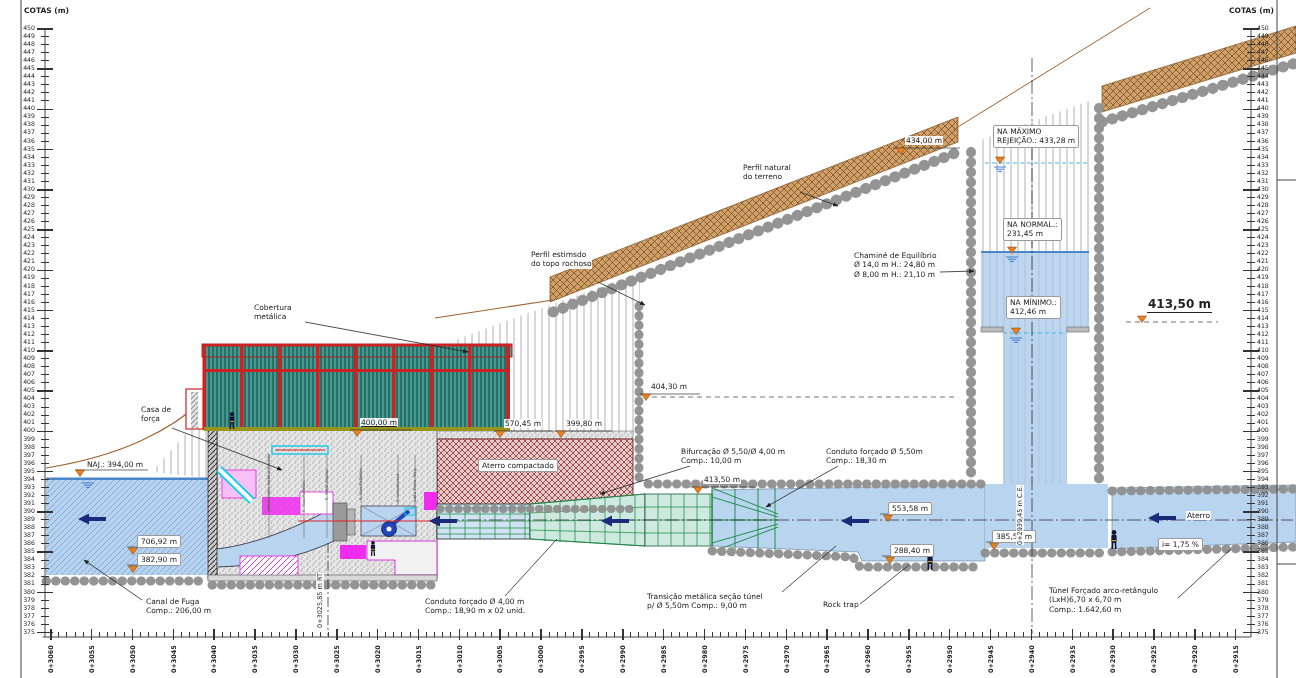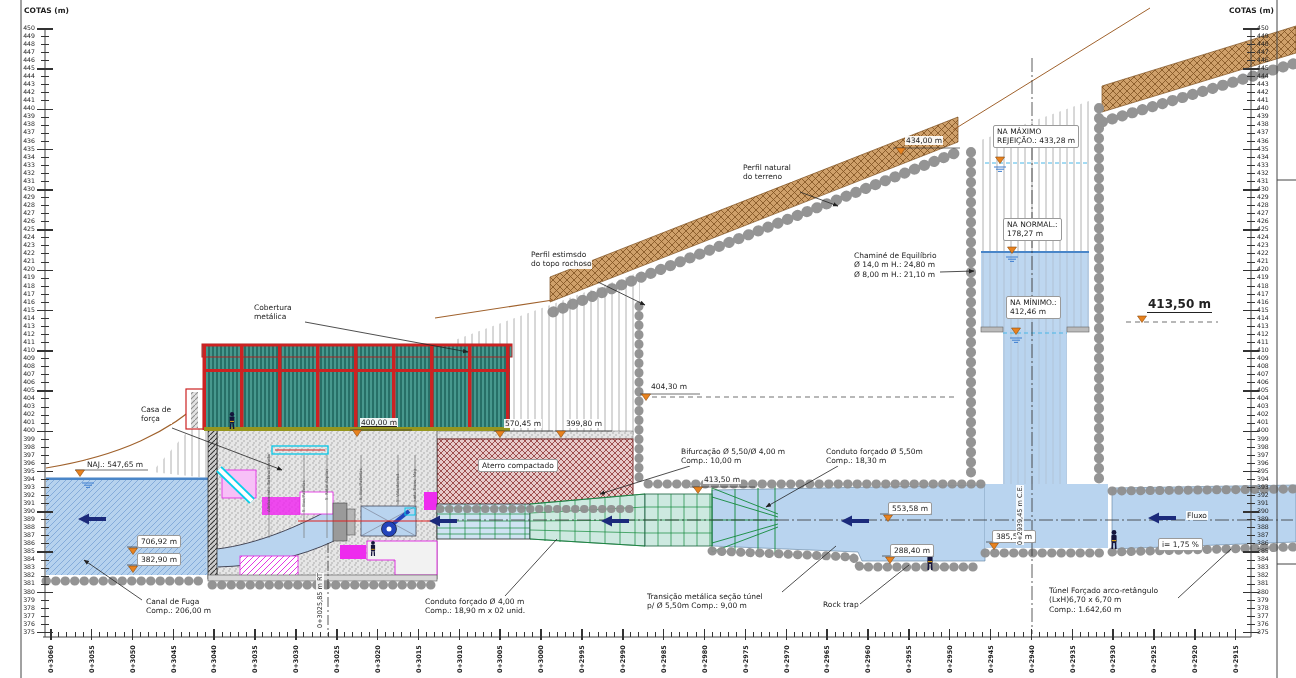--- a/index.html
+++ b/index.html
@@ -339,52 +339,52 @@
   </g>
 </svg>
 
   <div class="axis-title" style="left:24px;top:6px">COTAS (m)</div>
   <div class="axis-title" style="left:1229px;top:6px">COTAS (m)</div>
 
   <div class="lbl" style="left:253px;top:303px">Cobertura
 metálica</div>
   <div class="lbl" style="left:140px;top:405px">Casa de
 força</div>
-  <div class="lbl" style="left:86px;top:460px">NAJ.: 547,65 m</div>
+  <div class="lbl" style="left:86px;top:460px">NAJ.: 394,00 m</div>
   <div class="lbl" style="left:360px;top:418px;text-decoration:underline">400,00 m</div>
   <div class="lbl" style="left:504px;top:419px">570,45 m</div>
   <div class="lbl" style="left:565px;top:419px">399,80 m</div>
   <div class="lbl" style="left:650px;top:382px">404,30 m</div>
   <div class="lbl" style="left:905px;top:136px">434,00 m</div>
   <div class="lbl boxed" style="left:478px;top:459px">Aterro compactado</div>
   <div class="lbl" style="left:530px;top:250px">Perfil estimsdo
 do topo rochoso</div>
   <div class="lbl" style="left:742px;top:163px">Perfil natural
 do terreno</div>
   <div class="lbl boxed" style="left:993px;top:125px">NA MÁXIMO
 REJEIÇÃO.: 433,28 m</div>
   <div class="lbl" style="left:853px;top:251px">Chaminé de Equilíbrio
 Ø 14,0 m H.: 24,80 m
 Ø 8,00 m H.: 21,10 m</div>
   <div class="lbl boxed" style="left:1003px;top:218px">NA NORMAL.:
-178,27 m</div>
+231,45 m</div>
   <div class="lbl boxed" style="left:1006px;top:296px">NA MÍNIMO.:
 412,46 m</div>
   <div class="lbl big" style="left:1147px;top:297px">413,50 m</div>
   <div class="lbl" style="left:703px;top:475px">413,50 m</div>
   <div class="lbl" style="left:680px;top:447px">Bifurcação Ø 5,50/Ø 4,00 m
 Comp.: 10,00 m</div>
   <div class="lbl" style="left:825px;top:447px">Conduto forçado Ø 5,50m
 Comp.: 18,30 m</div>
   <div class="lbl boxed" style="left:888px;top:502px">553,58 m</div>
   <div class="lbl boxed" style="left:890px;top:544px">288,40 m</div>
   <div class="lbl boxed" style="left:992px;top:530px">385,50 m</div>
   <div class="lbl boxed" style="left:137px;top:535px">706,92 m</div>
   <div class="lbl boxed" style="left:137px;top:553px">382,90 m</div>
-  <div class="lbl" style="left:1186px;top:511px">Fluxo</div>
+  <div class="lbl" style="left:1186px;top:511px">Aterro</div>
   <div class="lbl boxed" style="left:1158px;top:538px">i= 1,75 %</div>
   <div class="lbl" style="left:1048px;top:586px">Túnel Forçado arco-retângulo
 (LxH)6,70 x 6,70 m
 Comp.: 1.642,60 m</div>
   <div class="lbl" style="left:822px;top:600px">Rock trap</div>
   <div class="lbl" style="left:646px;top:592px">Transição metálica seção túnel
 p/ Ø 5,50m Comp.: 9,00 m</div>
   <div class="lbl" style="left:424px;top:597px">Conduto forçado Ø 4,00 m
 Comp.: 18,90 m x 02 unid.</div>
   <div class="lbl" style="left:145px;top:597px">Canal de Fuga

